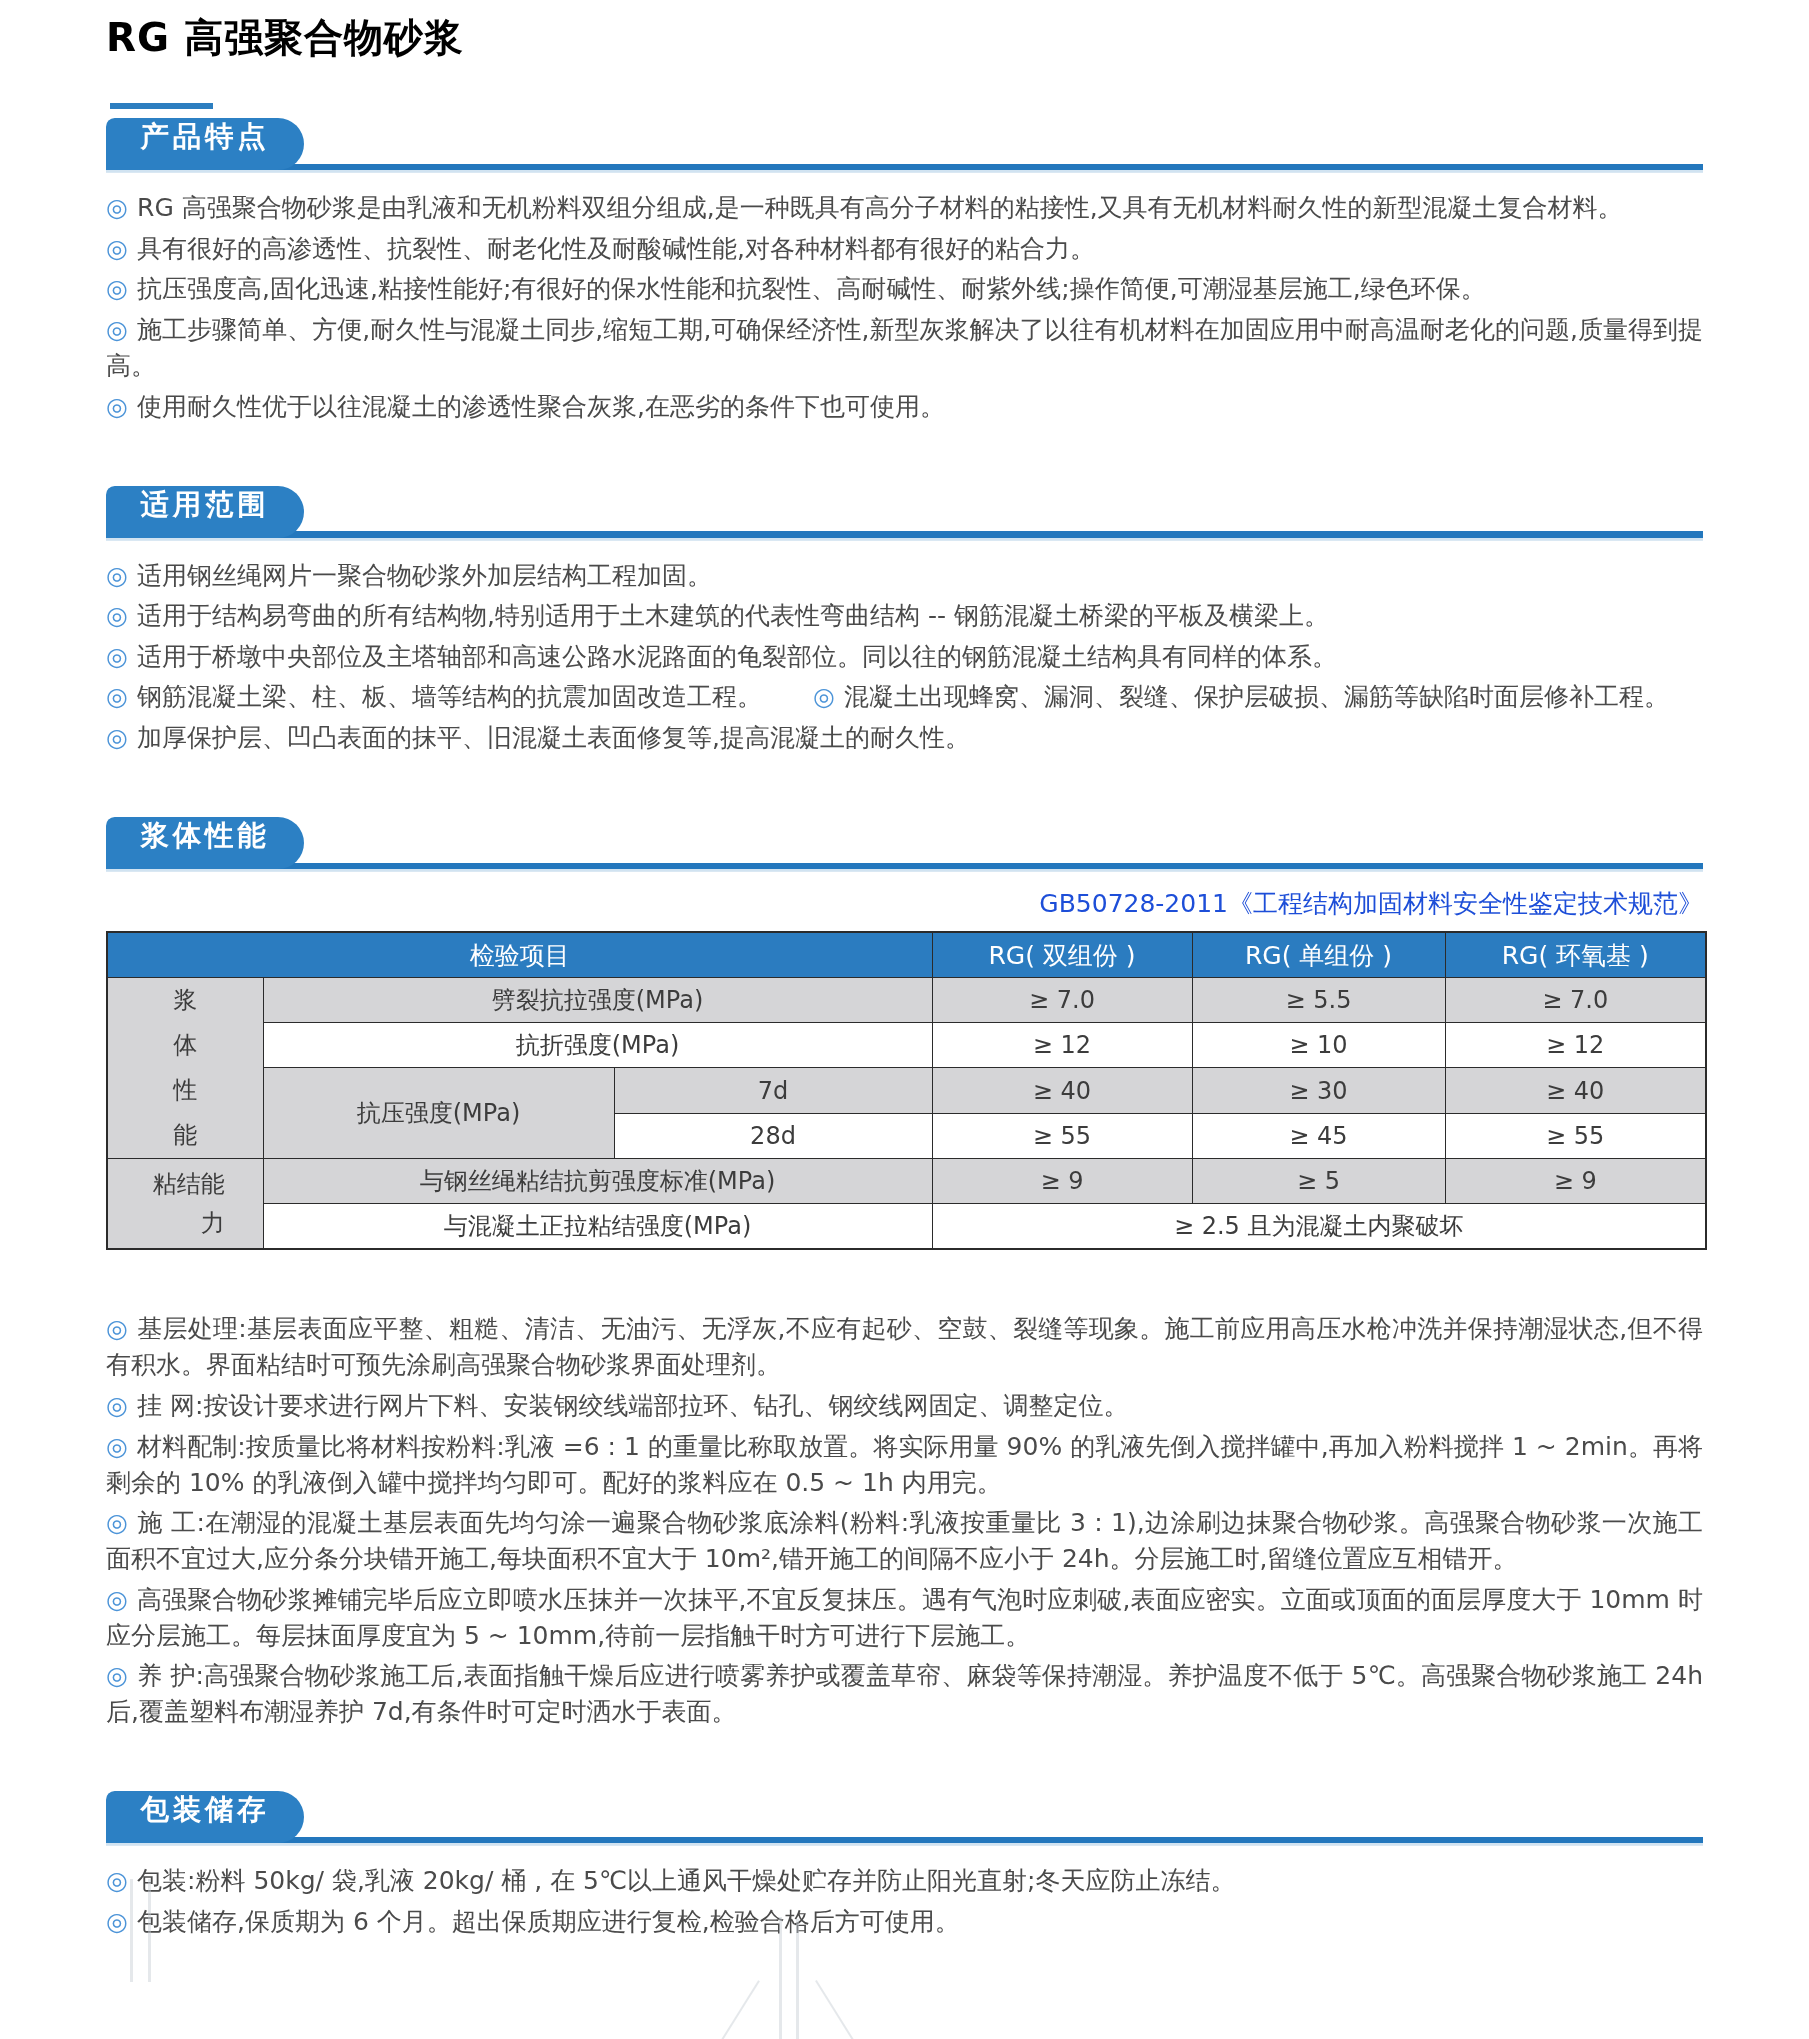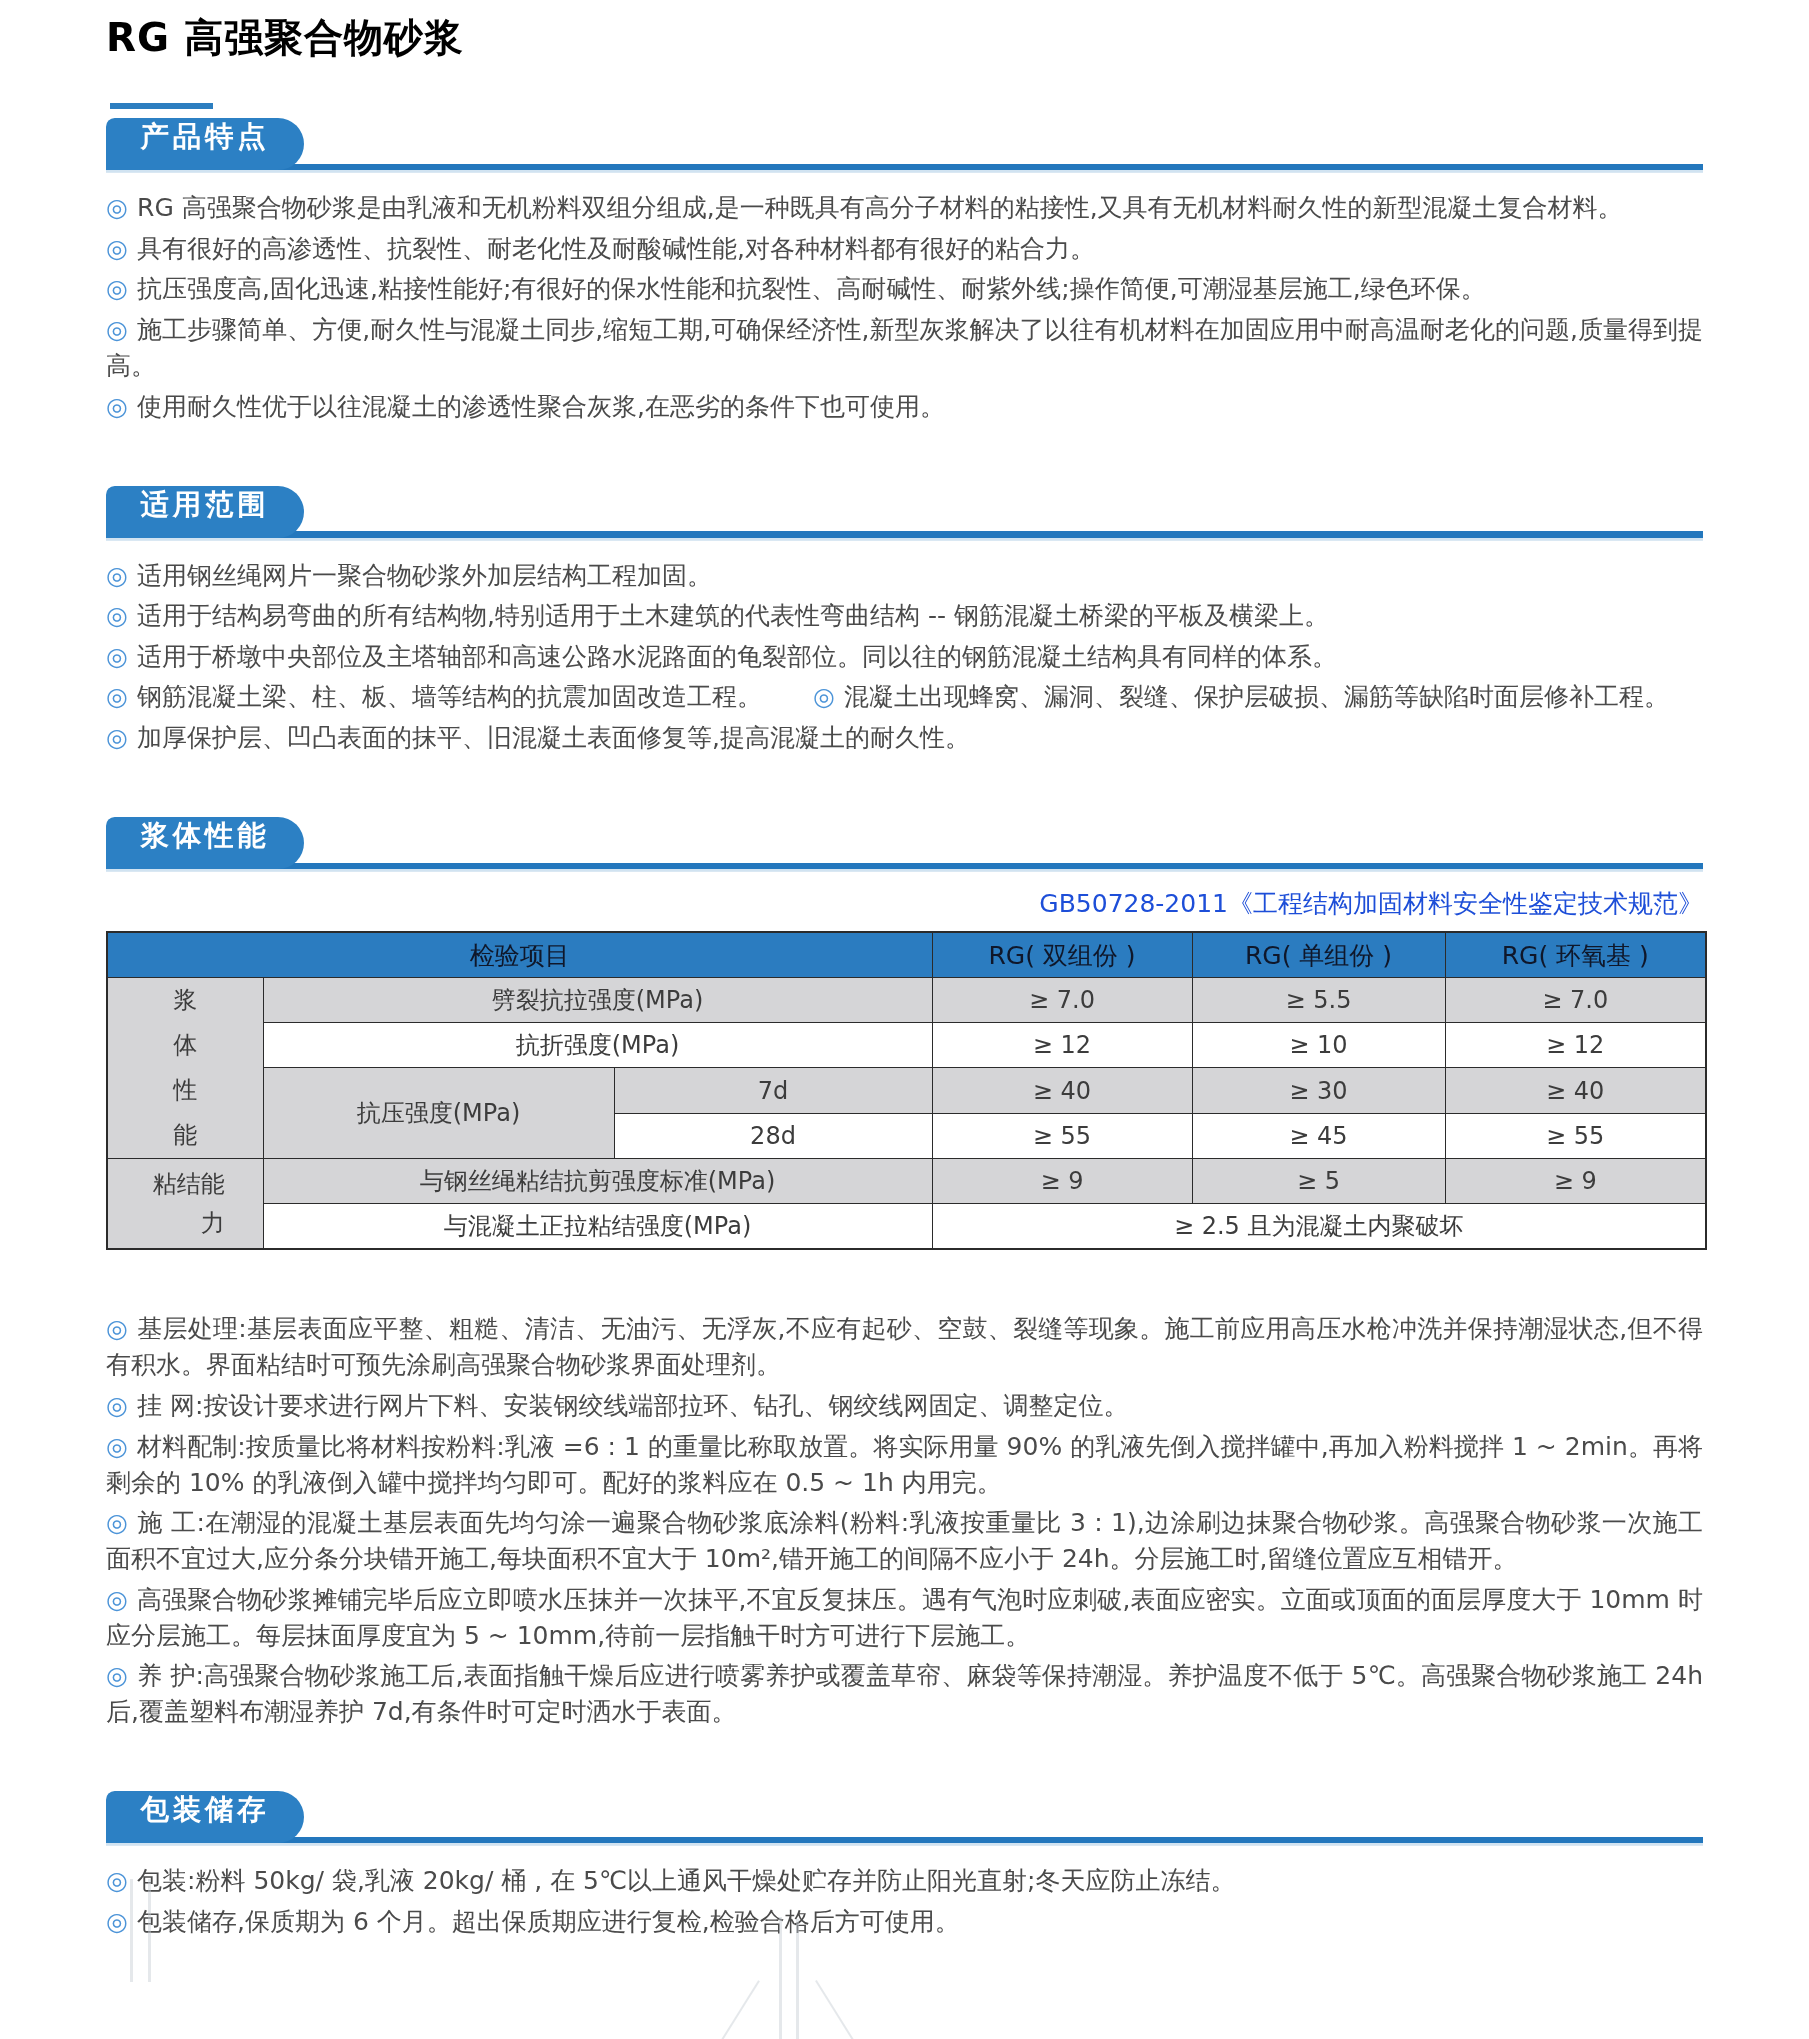--- a/index.html
+++ b/index.html
@@ -55,21 +55,21 @@
     width:100%; border-collapse:collapse; table-layout:fixed;
     font-size:24px; color:#3c3c3c;
     border:2.8px solid #2b2b2b;
   }
   table.perf th, table.perf td {
     border:1.8px solid #2b2b2b;
     height:44px; padding:0 5.5px;
     text-align:center; vertical-align:middle;
   }
   table.perf thead th {
-    background:#2b7cc0; color:#0f172a;
+    background:#2b7cc0; color:#ffffff;
     font-weight:normal; font-size:25px;
   }
   tr.gray td { background:#d5d5d7; }
   td.cat { background:#d5d5d7 !important; }
   .vert  { display:inline-block; width:1.25em; line-height:45px; text-align:center; }
   .vert2 { display:inline-block; width:3.3em;  line-height:39px; text-align:right; }
 
   
   .wm { position:absolute; background:#c6ccd2; opacity:0.45; }
   .wm.w1a{ left:130px; top:1879px; width:2.8px; height:103px; }

